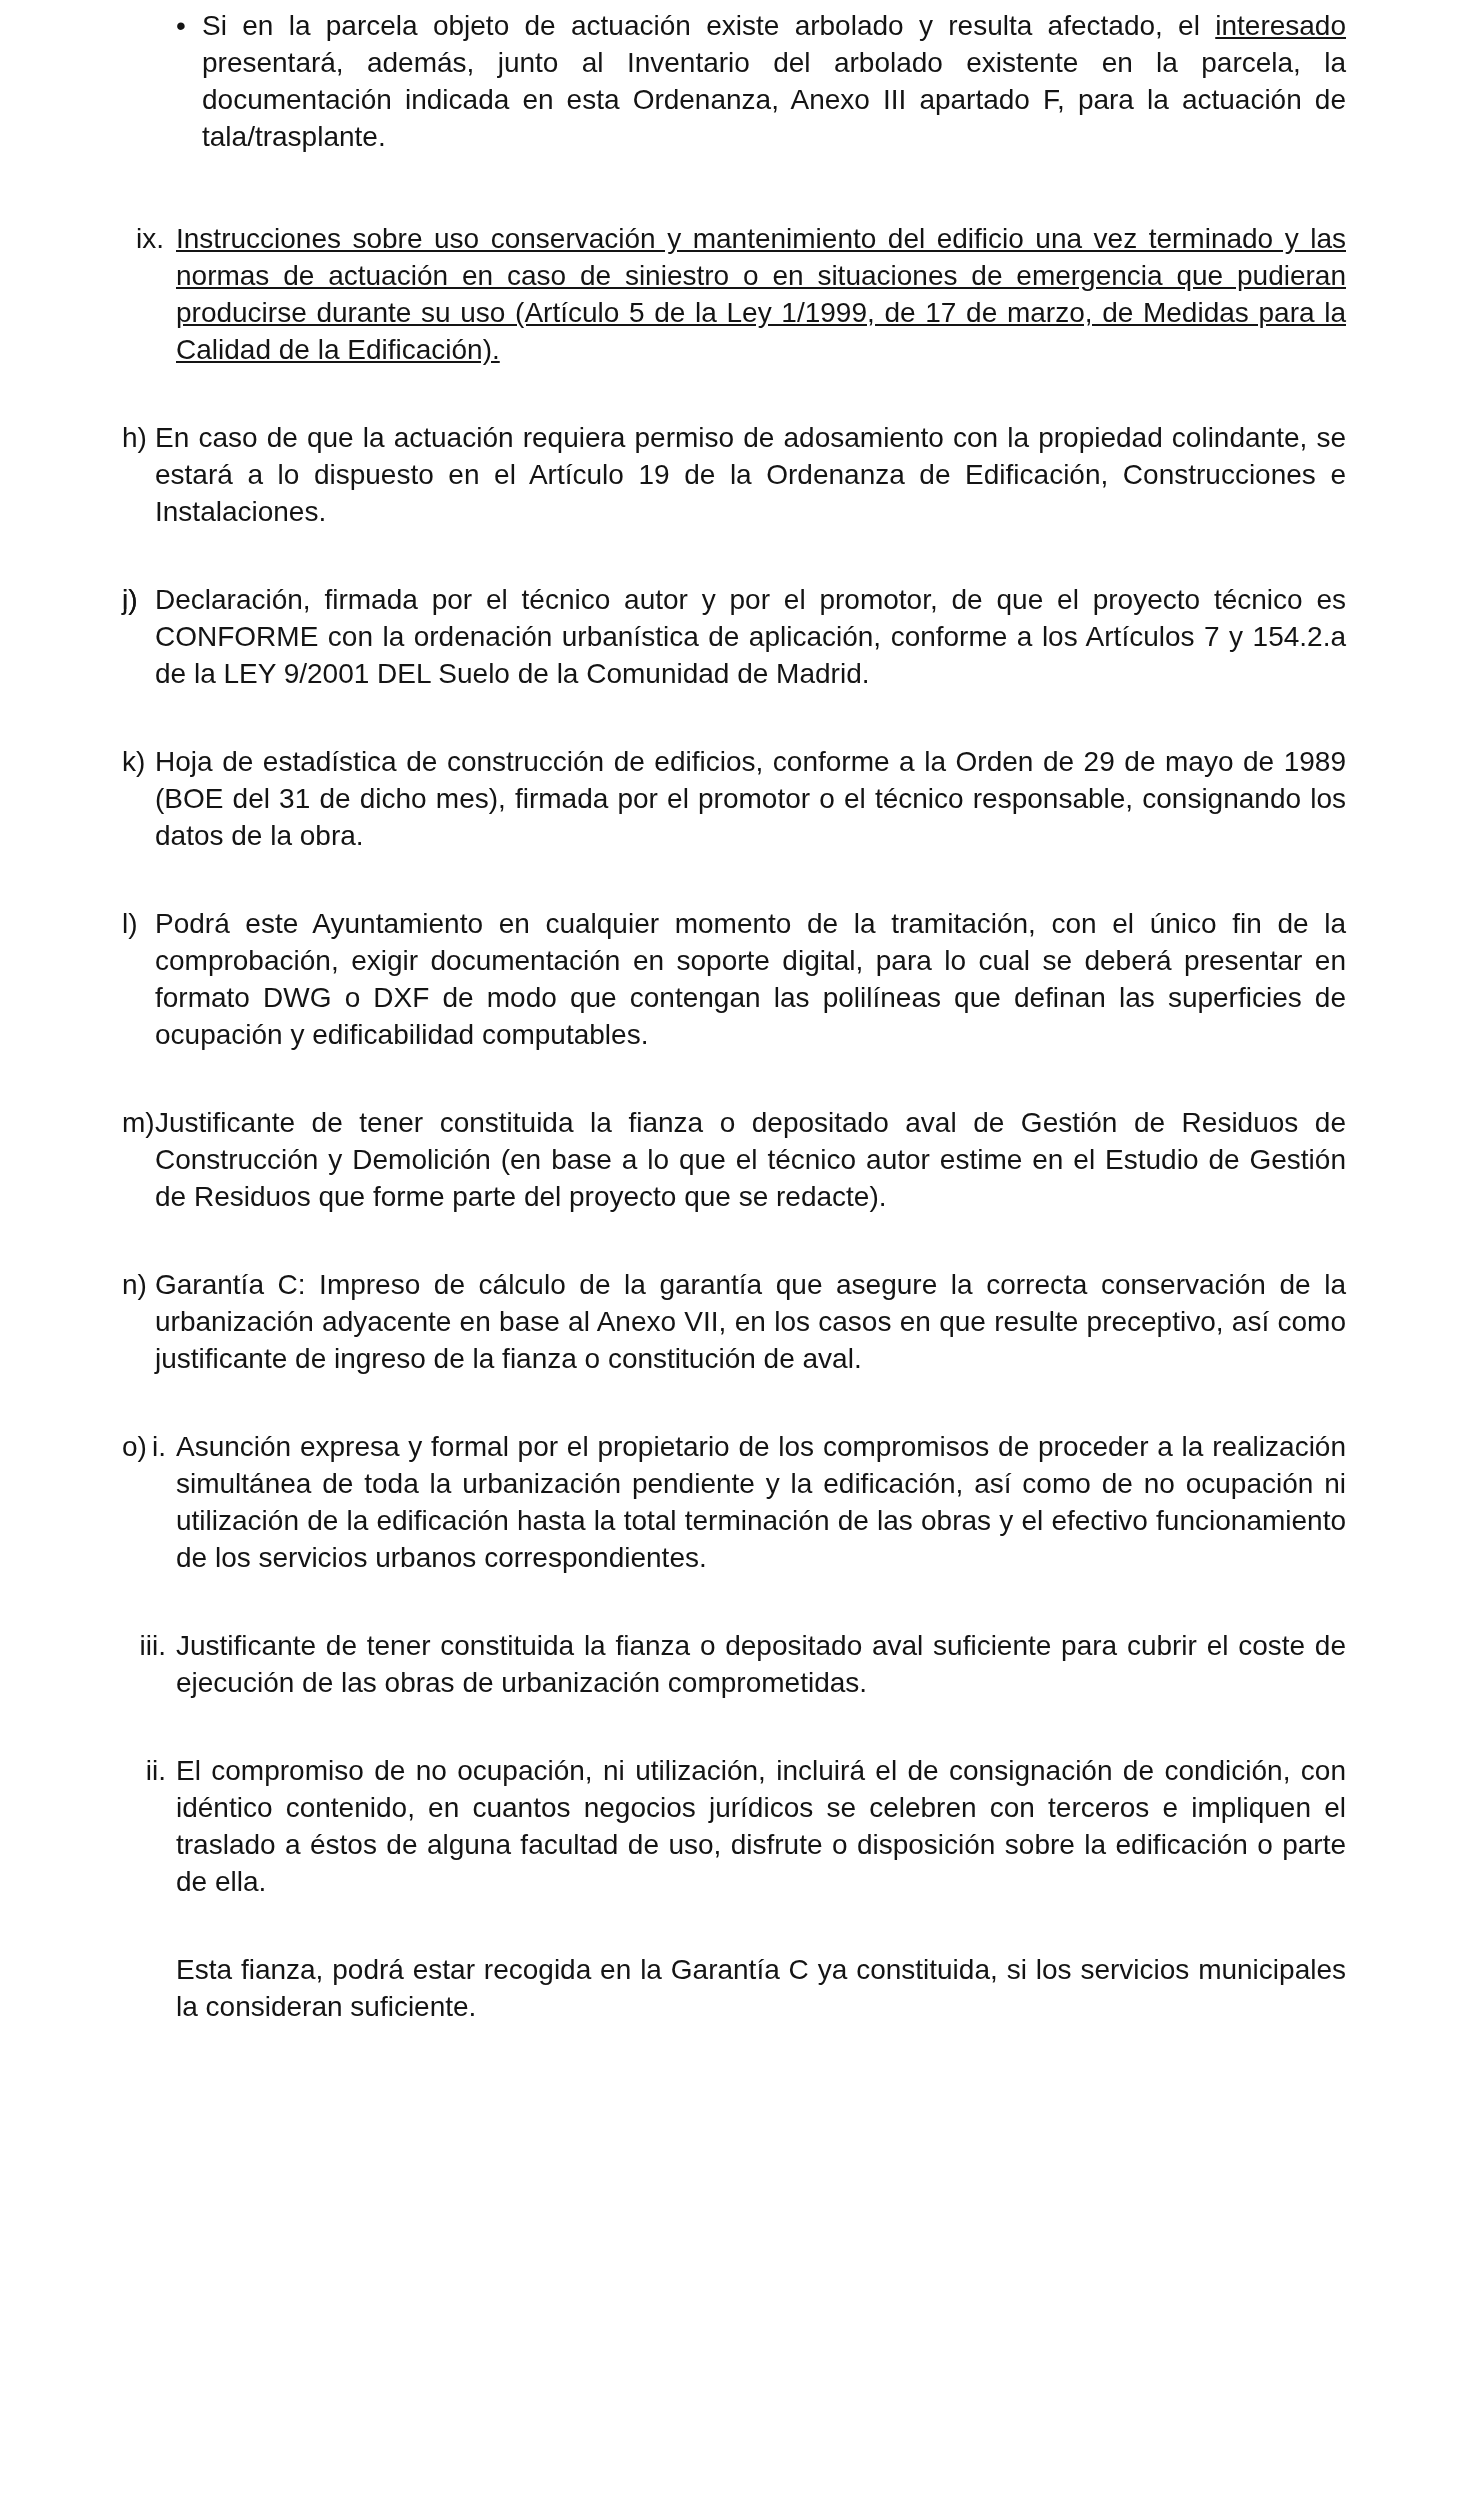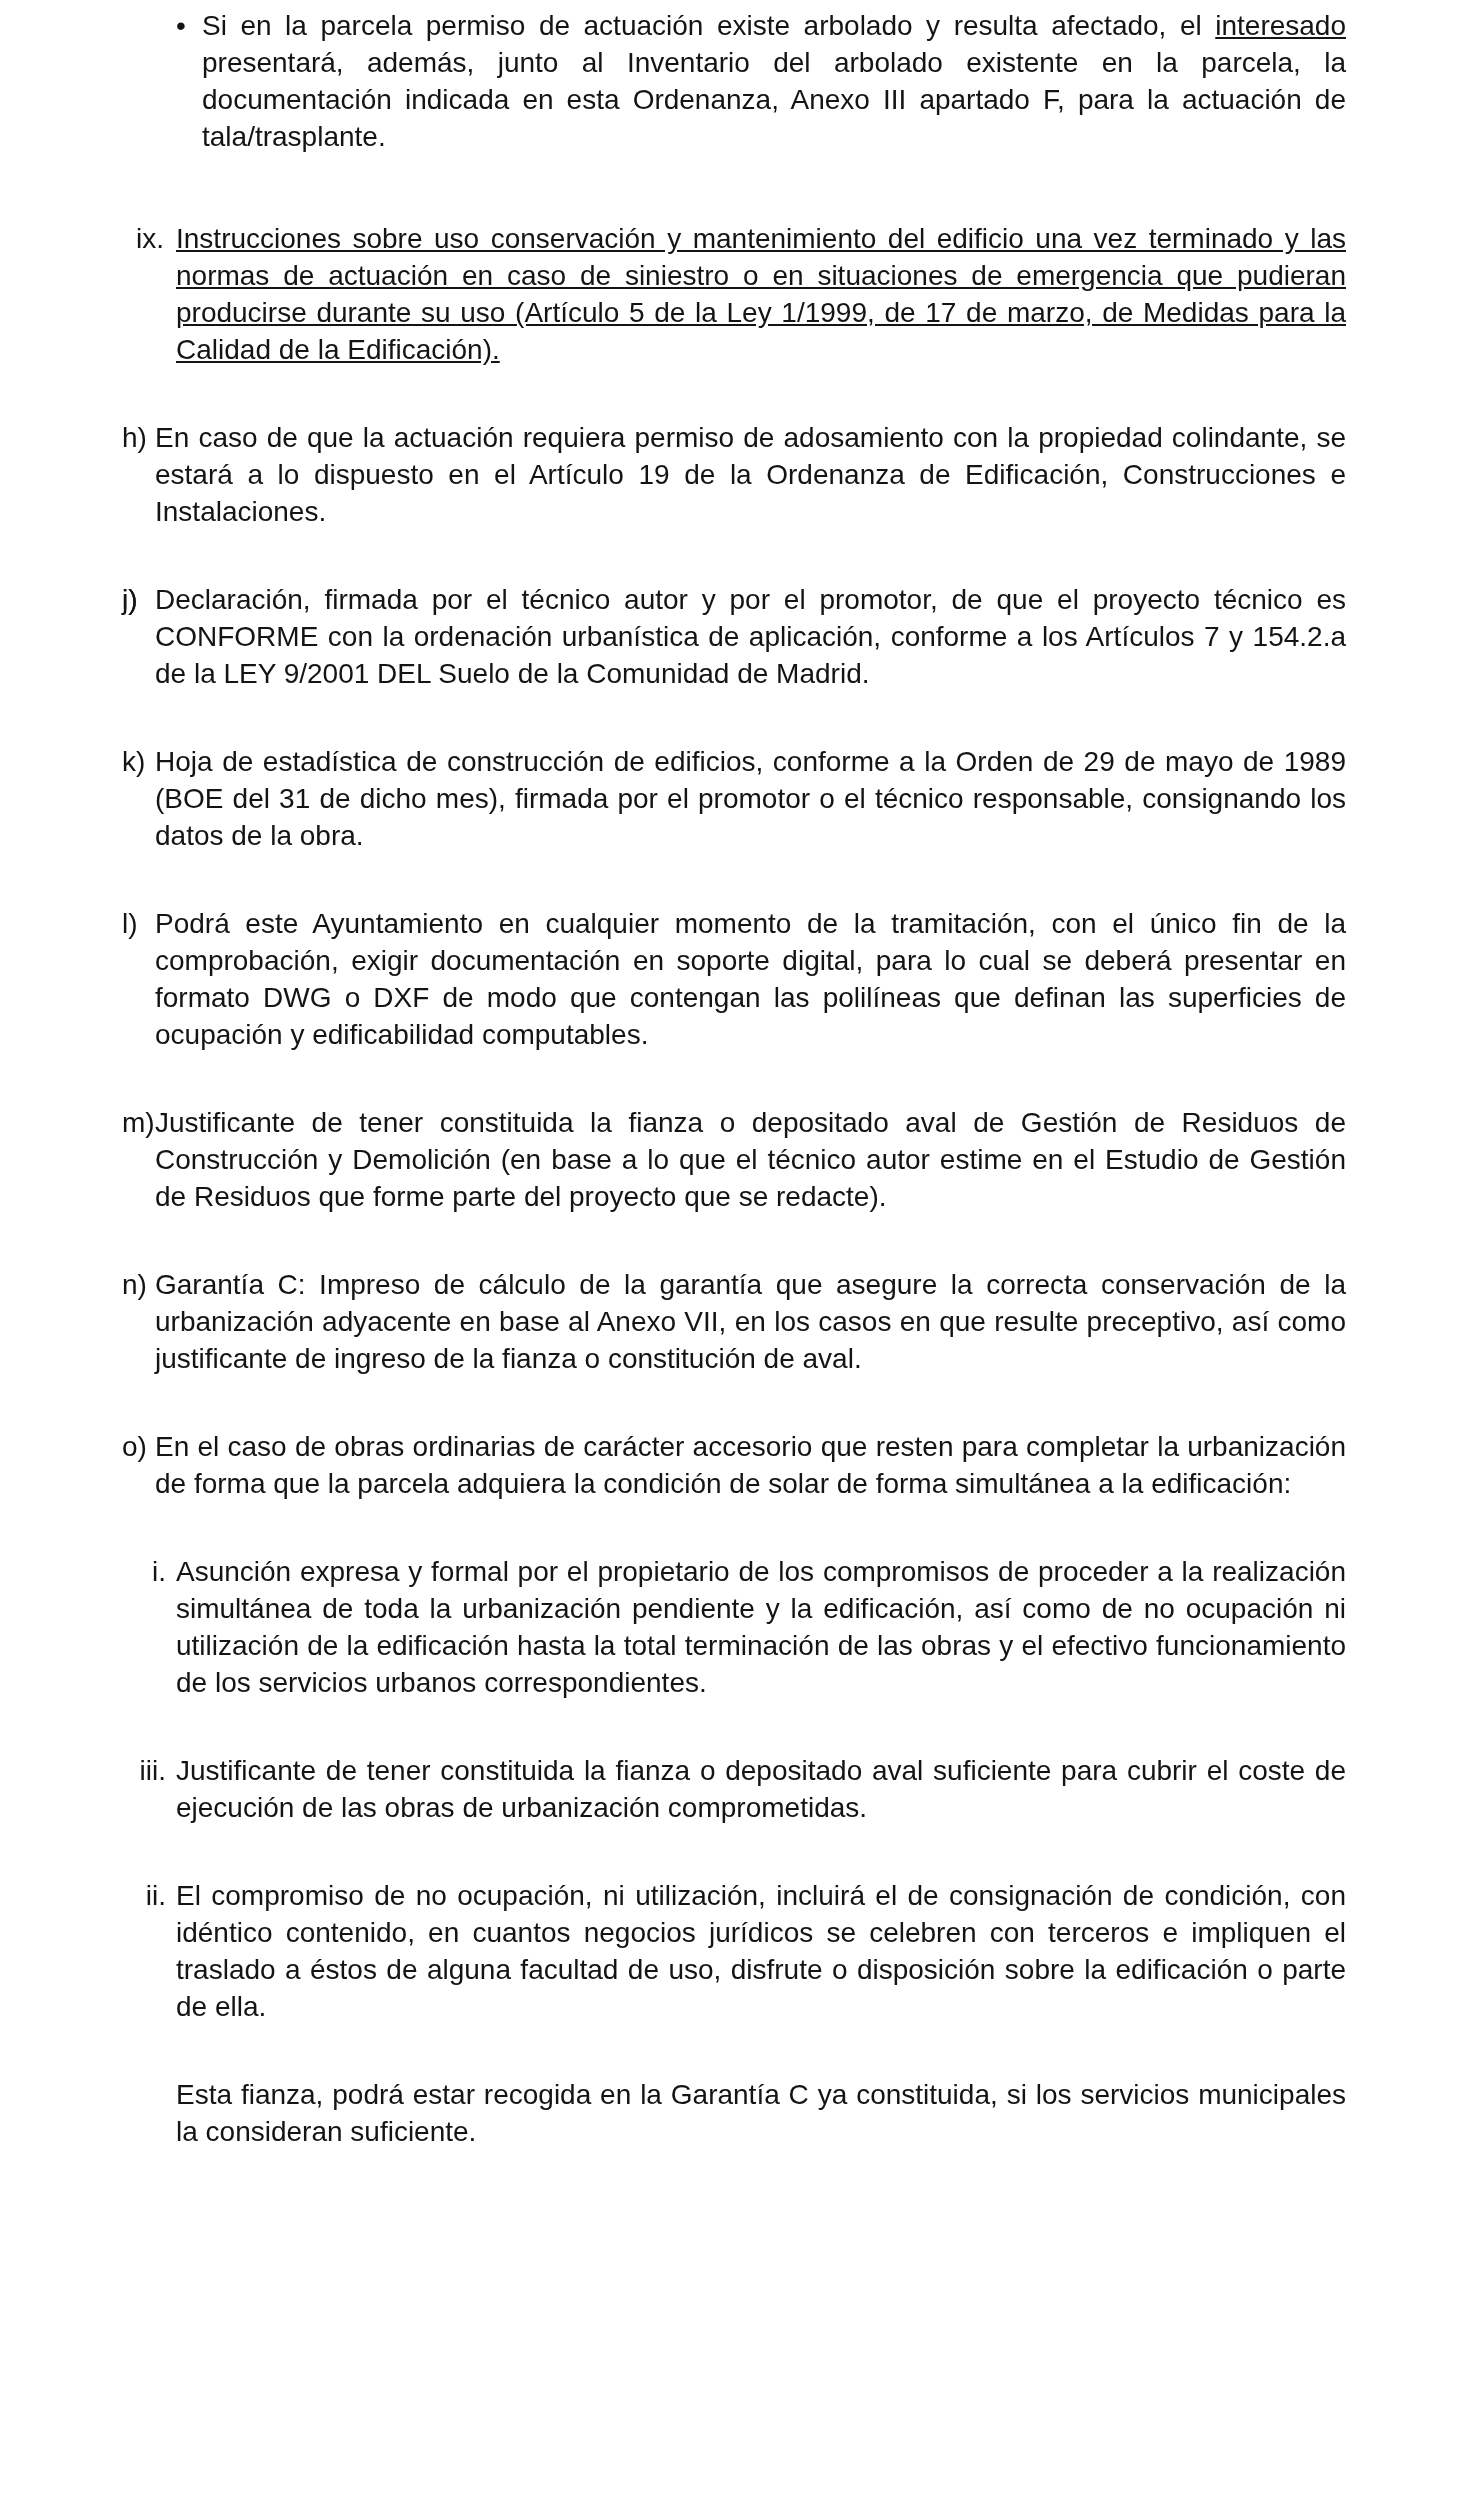--- a/index.html
+++ b/index.html
@@ -45,21 +45,21 @@
 
   .underline { text-decoration: underline; }
 </style>
 </head>
 <body>
 
 <div class="doc">
 
   <div class="item bullet-item">
     <span class="marker">•</span>
-    <span><span>Si en la parcela permiso de actuación existe arbolado y resulta afectado, el </span><span class="underline">interesado</span><span> presentará, además, junto al Inventario del arbolado existente en la parcela, la documentación indicada en esta Ordenanza, Anexo III apartado F, para la actuación de tala/trasplante.</span></span>
+    <span><span>Si en la parcela objeto de actuación existe arbolado y resulta afectado, el </span><span class="underline">interesado</span><span> presentará, además, junto al Inventario del arbolado existente en la parcela, la documentación indicada en esta Ordenanza, Anexo III apartado F, para la actuación de tala/trasplante.</span></span>
   </div>
 
   <div class="item roman-outer">
     <span class="marker">ix.</span>
     <span>Instrucciones sobre uso conservación y mantenimiento del edificio una vez terminado y las normas de actuación en caso de siniestro o en situaciones de emergencia que pudieran producirse durante su uso (Artículo 5 de la Ley 1/1999, de 17 de marzo, de Medidas para la Calidad de la Edificación).</span>
   </div>
 
   <div class="item letter">
     <span class="marker">h)</span>
     <span>En caso de que la actuación requiera permiso de adosamiento con la propiedad colindante, se estará a lo dispuesto en el Artículo 19 de la Ordenanza de Edificación, Construcciones e Instalaciones.</span>
@@ -89,21 +89,20 @@
     <span>Justificante de tener constituida la fianza o depositado aval de Gestión de Residuos de Construcción y Demolición (en base a lo que el técnico autor estime en el Estudio de Gestión de Residuos que forme parte del proyecto que se redacte).</span>
   </div>
 
   <div class="item letter">
     <span class="marker">n)</span>
     <span>Garantía C: Impreso de cálculo de la garantía que asegure la correcta conservación de la urbanización adyacente en base al Anexo VII, en los casos en que resulte preceptivo, así como justificante de ingreso de la fianza o constitución de aval.</span>
   </div>
 
   <div class="item letter">
     <span class="marker">o)</span>
-    <span>En el caso de obras ordinarias de carácter accesorio que resten para completar la urbanización de forma que la parcela adquiera la condición de solar de forma simultánea a la edificación:</span>
   </div>
 
   <div class="item roman-inner">
     <span class="marker">i.</span>
     <span>Asunción expresa y formal por el propietario de los compromisos de proceder a la realización simultánea de toda la urbanización pendiente y la edificación, así como de no ocupación ni utilización de la edificación hasta la total terminación de las obras y el efectivo funcionamiento de los servicios urbanos correspondientes.</span>
   </div>
 
   <div class="item roman-inner">
     <span class="marker">iii.</span>
     <span>Justificante de tener constituida la fianza o depositado aval suficiente para cubrir el coste de ejecución de las obras de urbanización comprometidas.</span>

